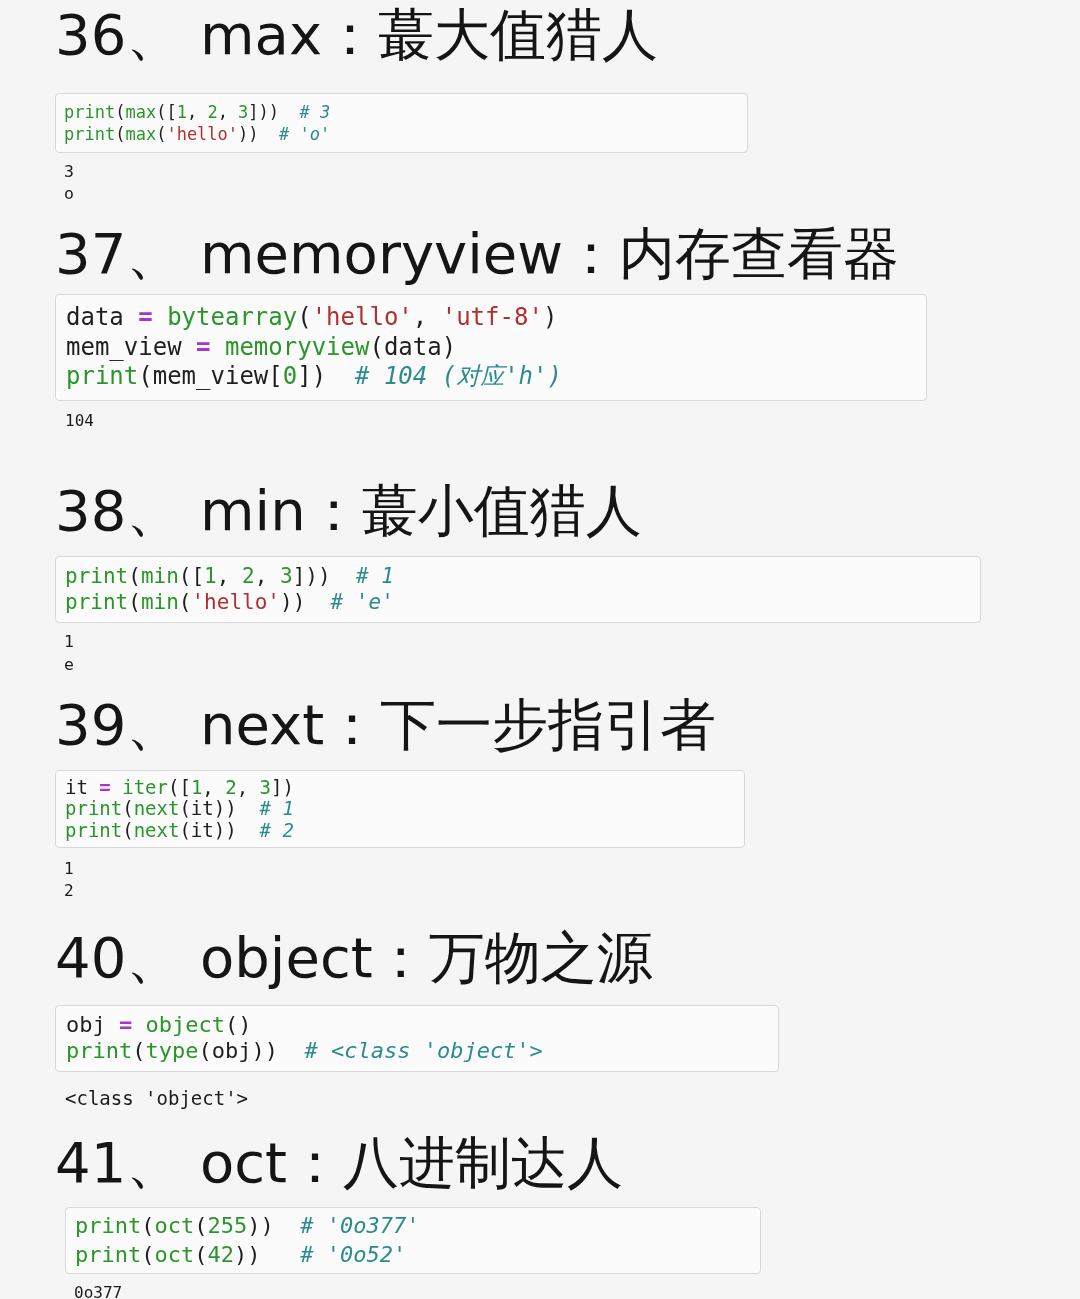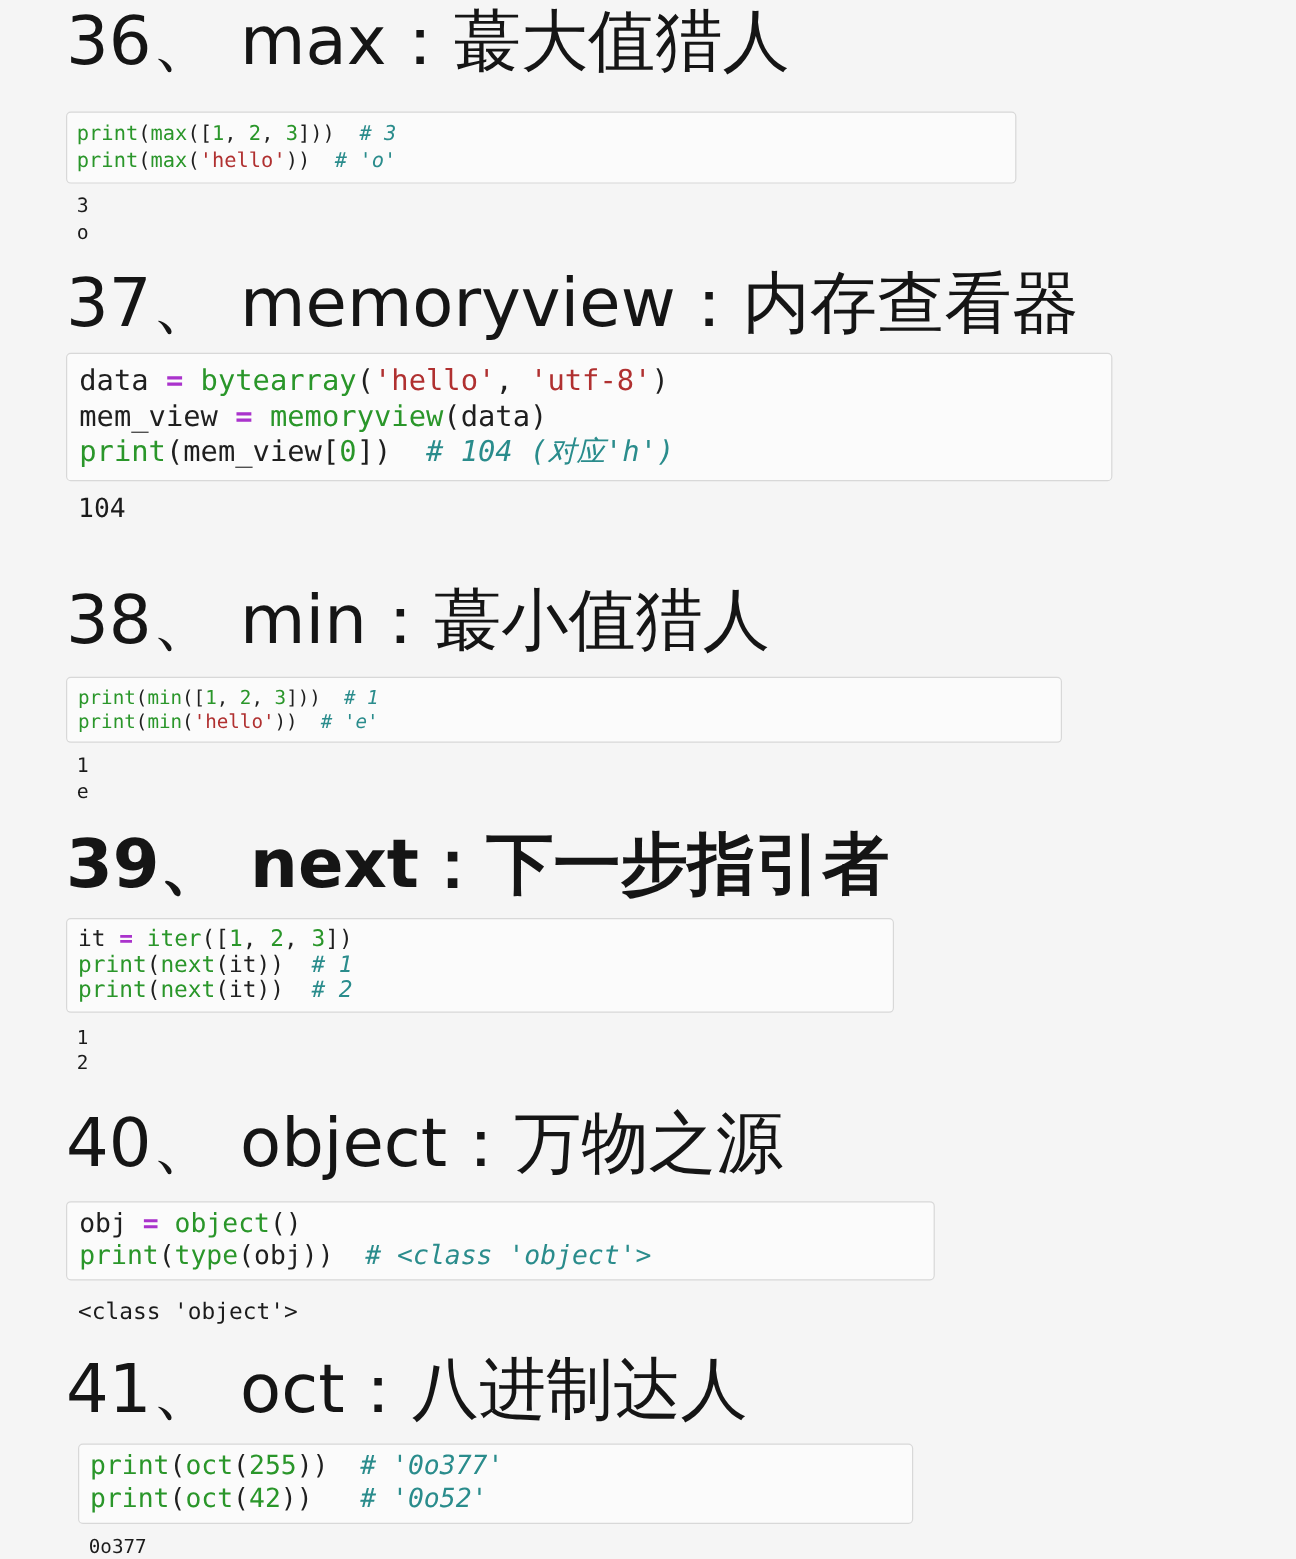--- a/index.html
+++ b/index.html
@@ -45,32 +45,32 @@
   
   .tk-fn  { color: var(--c-fn,  #2a962a); }
   .tk-num { color: var(--c-num, #2a962a); }
   .tk-op  { color: var(--c-op,  #aa33cc); font-weight: bold; }
   .tk-str { color: var(--c-str, #b03030); }
   .tk-cm  { color: var(--c-cm,  #2a8c8c); font-style: italic; }
   .tk-pl  { color: var(--c-pl,  #1f1f1f); }
 
   
   .s36 h2 { margin-top: 0; }
-  .s36 .code-box { margin-top: 26px; width: 792px; font-size: 17px;   line-height: 1.3;  padding: 7px 8px; }
+  .s36 .code-box { margin-top: 26px; width: 693px; font-size: 17px;   line-height: 1.3;  padding: 7px 8px; }
   .s36 .output   { margin: 8px 0 0 9px;  font-size: 16.5px; line-height: 1.35; }
 
   .s37 h2 { margin-top: 18px; }
   .s37 .code-box { margin-top: 8px;  width: 872px; font-size: 24px;   line-height: 1.23; padding: 8px 10px; }
-  .s37 .output   { margin: 10px 0 0 10px; font-size: 22px;  line-height: 1.3; }
+  .s37 .output   { margin: 10px 0 0 10px; font-size: 16px;  line-height: 1.3; }
 
   .s38 h2 { margin-top: 48px; }
-  .s38 .code-box { margin-top: 14px; width: 830px; font-size: 16px;   line-height: 1.22; padding: 7px 9px; }
+  .s38 .code-box { margin-top: 14px; width: 926px; font-size: 21px;   line-height: 1.22; padding: 7px 9px; }
   .s38 .output   { margin: 8px 0 0 9px;  font-size: 16.5px; line-height: 1.35; }
 
-  .s39 h2 { margin-top: 18px; font-weight: bold; }
+  .s39 h2 { margin-top: 18px; }
   .s39 .code-box { margin-top: 13px; width: 690px; font-size: 19px;   line-height: 1.13; padding: 6px 9px; }
   .s39 .output   { margin: 10px 0 0 9px; font-size: 16px;   line-height: 1.35; }
 
   .s40 h2 { margin-top: 26px; }
   .s40 .code-box { margin-top: 15px; width: 724px; font-size: 22px;   line-height: 1.2;  padding: 6px 10px; }
   .s40 .output   { margin: 14px 0 0 10px; font-size: 19px;  line-height: 1.3; }
 
   .s41 h2 { margin-top: 22px; }
   .s41 .code-box { margin-top: 12px; margin-left: 10px; width: 696px; font-size: 22px; line-height: 1.3; padding: 4px 9px; }
   .s41 .output   { margin: 8px 0 0 19px; font-size: 16px;   line-height: 1.35; }

